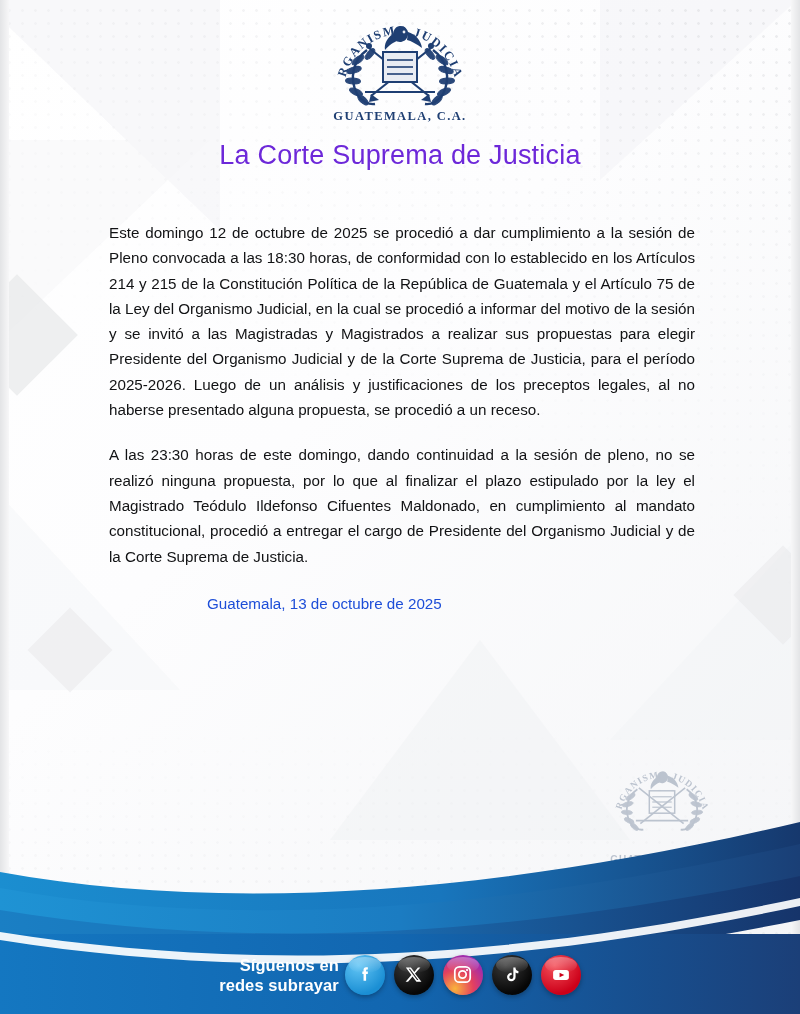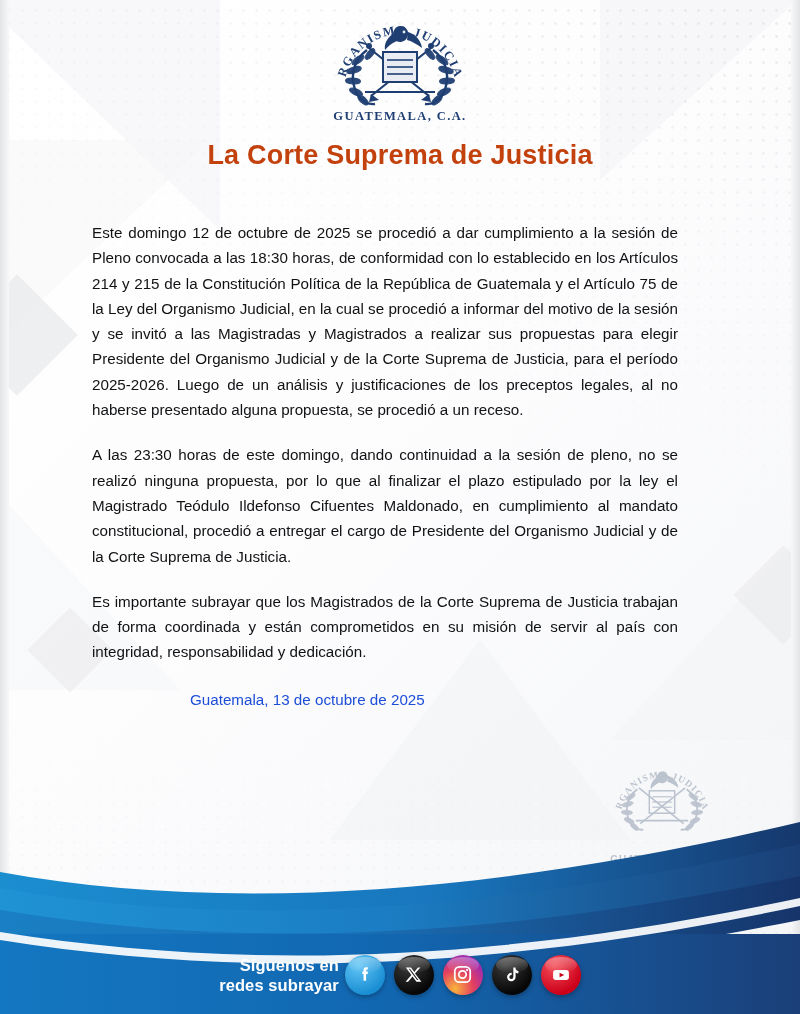--- a/index.html
+++ b/index.html
@@ -87,38 +87,38 @@
   .headings {
     position: absolute;
     top: 140px;
     left: 0; right: 0;
     text-align: center;
     z-index: 4;
   }
   .title {
     margin: 0;
     font-size: 27px;
-    font-weight: bold;
+    font-weight: normal;
     letter-spacing: .2px;
-    color: #c2410c;
+    color: #6d28d9;
     line-height: 1.12;
   }
   .subtitle {
     margin: 6px 0 0 0;
     font-size: 18px;
     font-weight: bold;
     color: #2c4b72;
     letter-spacing: .1px;
   }
 
   
   .body-copy {
     position: absolute;
     top: 220px;
-    left: 92px;
+    left: 109px;
     width: 586px;
     z-index: 4;
   }
   .para {
     margin: 0 0 20px 0;
     font-size: 15.2px;
     line-height: 25.3px;
     color: #111214;
     text-align: justify;
     text-justify: inter-word;
@@ -302,21 +302,20 @@
     </svg>
   </div>
 
   <div class="headings">
     <h1 class="title">La Corte Suprema de Justicia</h1>
   </div>
 
   <div class="body-copy">
     <p class="para">Este domingo 12 de octubre de 2025 se procedió a dar cumplimiento a la sesión de Pleno convocada a las 18:30 horas, de conformidad con lo establecido en los Artículos 214 y 215 de la Constitución Política de la República de Guatemala y el Artículo 75 de la Ley del Organismo Judicial, en la cual se procedió a informar del motivo de la sesión y se invitó a las Magistradas y Magistrados a realizar sus propuestas para elegir Presidente del Organismo Judicial y de la Corte Suprema de Justicia, para el período 2025-2026. Luego de un análisis y justificaciones de los preceptos legales, al no haberse presentado alguna propuesta, se procedió a un receso.</p>
     <p class="para">A las 23:30 horas de este domingo, dando continuidad a la sesión de pleno, no se realizó ninguna propuesta, por lo que al finalizar el plazo estipulado por la ley el Magistrado Teódulo Ildefonso Cifuentes Maldonado, en cumplimiento al mandato constitucional, procedió a entregar el cargo de Presidente del Organismo Judicial y de la Corte Suprema de Justicia.</p>
-    <p class="para">Es importante subrayar que los Magistrados de la Corte Suprema de Justicia trabajan de forma coordinada y están comprometidos en su misión de servir al país con integridad, responsabilidad y dedicación.</p>
     <p class="dateline">Guatemala, 13 de octubre de 2025</p>
   </div>
 
   <div class="seal-wm">
     <svg class="seal-svg" viewBox="0 0 150 118">
       <defs>
         <path id="arcTop2" d="M 20,72 A 56,56 0 0 1 130,72"></path>
       </defs>
       <text font-family="'Liberation Serif', serif" font-size="12.5" font-weight="bold" fill="#6b7c95" letter-spacing="1.6">
         <textPath href="#arcTop2" startOffset="50%" text-anchor="middle">ORGANISMO JUDICIAL</textPath>

